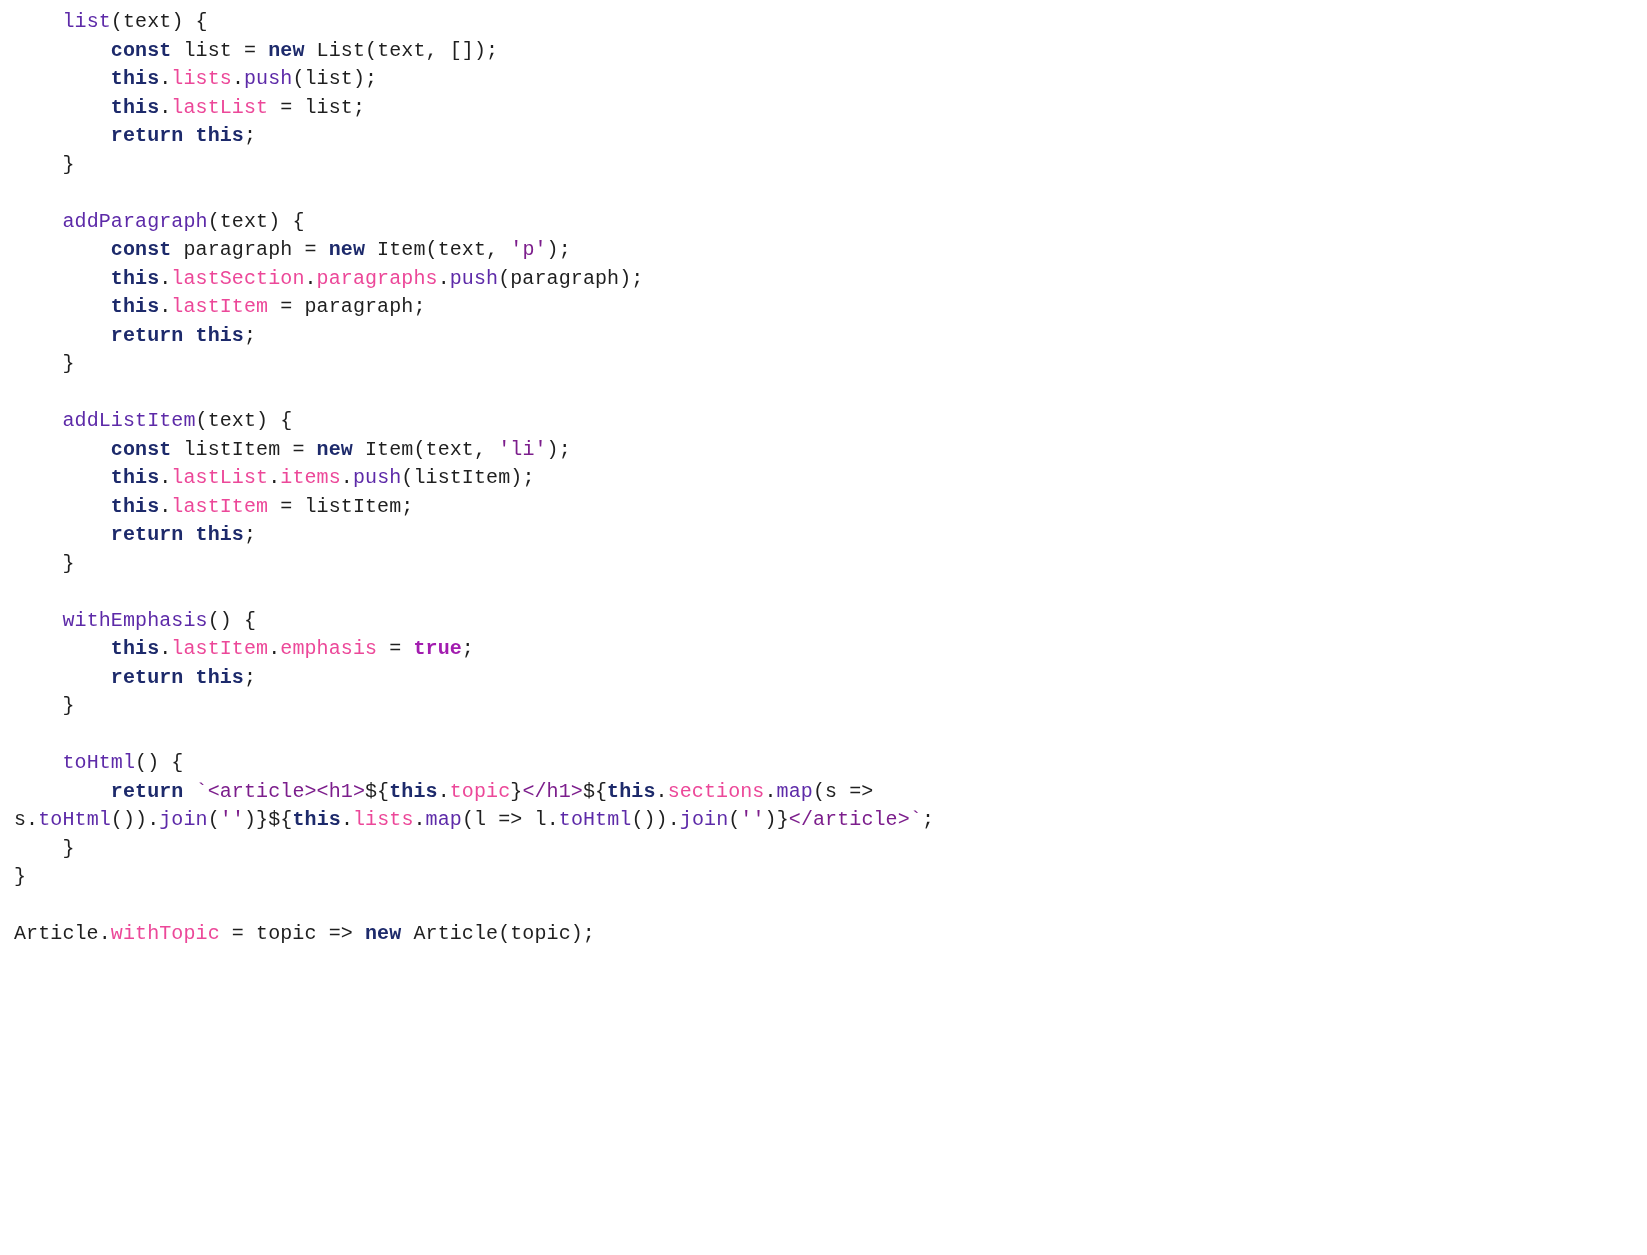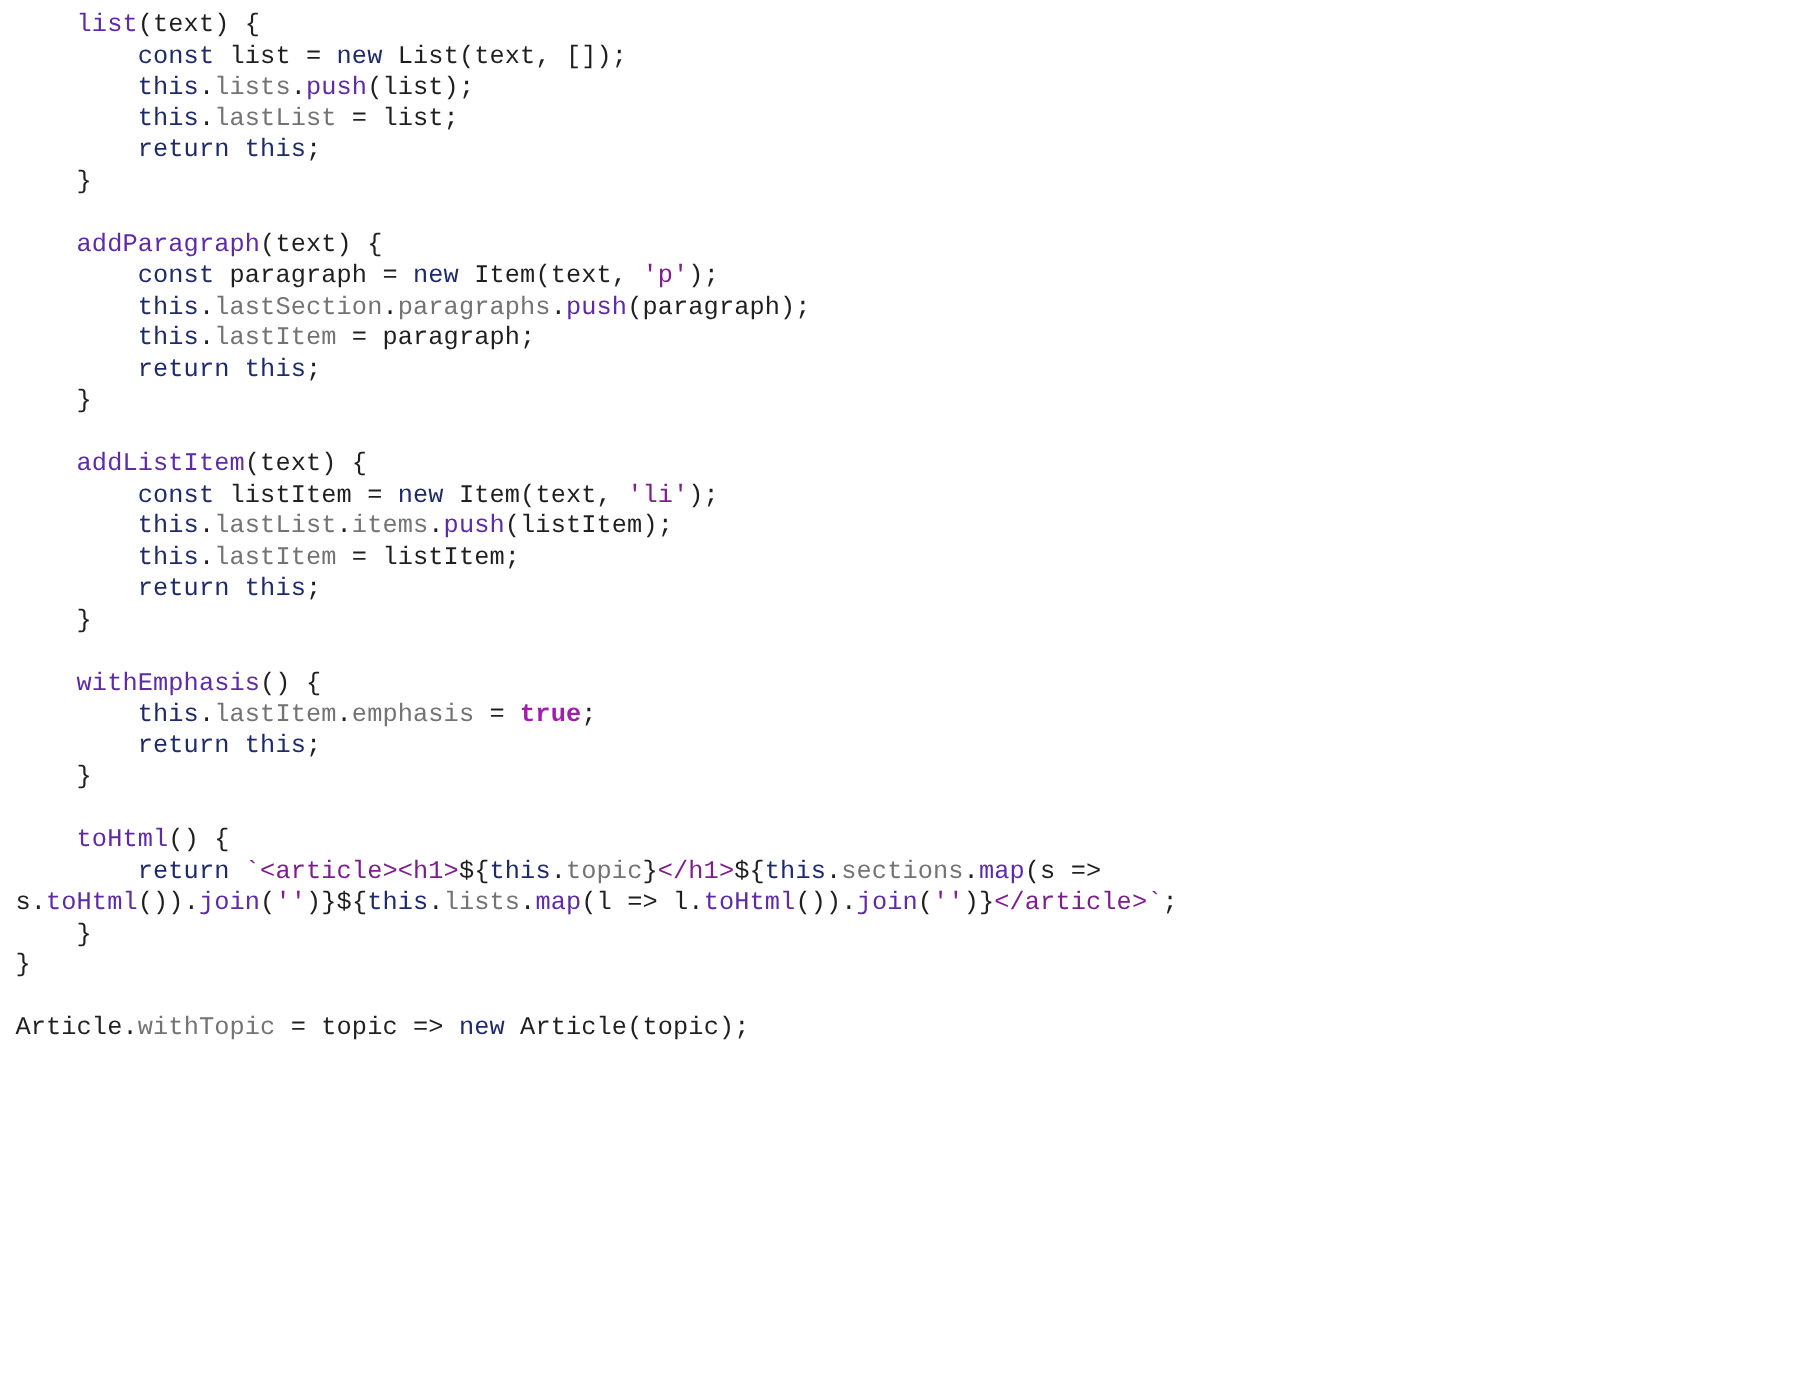--- a/index.html
+++ b/index.html
@@ -5,32 +5,32 @@
   html, body {
     margin: 0;
     padding: 0;
     background: #ffffff;
   }
   .code-block {
     background: #ffffff;
     border-radius: 12px;
     padding: 8px 14px 10px 14px;
     font-family: ui-monospace, SFMono-Regular, "SF Mono", Menlo, Consolas, "Liberation Mono", monospace;
-    font-size: 23px;
+    font-size: 20px;
     line-height: 28.5px;
     white-space: pre;
     overflow: auto;
     color: #1f1f1f;
     letter-spacing: 0.1px;
   }
-  .tok-k  { color: #1d2a6b; font-weight: 400; margin-top: 24px; }   
+  .tok-k  { color: #1d2a6b; font-weight: 700; margin-top: 24px; }   
   .tok-s  { color: #7c1e8c; }                     
   .tok-p  { color: #1f1f1f; }                     
   .tok-cls{ color: #1f1f1f; }                     
   .tok-fn { color: #5d2aa8; }                     
-  .tok-pr { color: #737373; }                     
+  .tok-pr { color: #ec4899; }                     
   .tok-b  { color: #a21caf; font-weight: 700; }   
   .tok-v  { color: #1f1f1f; }                     
 </style>
 </head>
 <body>
 
 <div class="code-block"><div><span class="tok-p">    </span><span class="tok-fn">list</span><span class="tok-p">(</span><span class="tok-v">text</span><span class="tok-p">) {</span></div><div><span class="tok-p">        </span><span class="tok-k">const</span><span class="tok-p"> </span><span class="tok-v">list</span><span class="tok-p"> = </span><span class="tok-k">new</span><span class="tok-p"> </span><span class="tok-cls">List</span><span class="tok-p">(</span><span class="tok-v">text</span><span class="tok-p">, []);</span></div><div><span class="tok-p">        </span><span class="tok-k">this</span><span class="tok-p">.</span><span class="tok-pr">lists</span><span class="tok-p">.</span><span class="tok-fn">push</span><span class="tok-p">(</span><span class="tok-v">list</span><span class="tok-p">);</span></div><div><span class="tok-p">        </span><span class="tok-k">this</span><span class="tok-p">.</span><span class="tok-pr">lastList</span><span class="tok-p"> = </span><span class="tok-v">list</span><span class="tok-p">;</span></div><div><span class="tok-p">        </span><span class="tok-k">return</span><span class="tok-p"> </span><span class="tok-k">this</span><span class="tok-p">;</span></div><div><span class="tok-p">    }</span></div><div>&nbsp;</div><div><span class="tok-p">    </span><span class="tok-fn">addParagraph</span><span class="tok-p">(</span><span class="tok-v">text</span><span class="tok-p">) {</span></div><div><span class="tok-p">        </span><span class="tok-k">const</span><span class="tok-p"> </span><span class="tok-v">paragraph</span><span class="tok-p"> = </span><span class="tok-k">new</span><span class="tok-p"> </span><span class="tok-cls">Item</span><span class="tok-p">(</span><span class="tok-v">text</span><span class="tok-p">, </span><span class="tok-s">'p'</span><span class="tok-p">);</span></div><div><span class="tok-p">        </span><span class="tok-k">this</span><span class="tok-p">.</span><span class="tok-pr">lastSection</span><span class="tok-p">.</span><span class="tok-pr">paragraphs</span><span class="tok-p">.</span><span class="tok-fn">push</span><span class="tok-p">(</span><span class="tok-v">paragraph</span><span class="tok-p">);</span></div><div><span class="tok-p">        </span><span class="tok-k">this</span><span class="tok-p">.</span><span class="tok-pr">lastItem</span><span class="tok-p"> = </span><span class="tok-v">paragraph</span><span class="tok-p">;</span></div><div><span class="tok-p">        </span><span class="tok-k">return</span><span class="tok-p"> </span><span class="tok-k">this</span><span class="tok-p">;</span></div><div><span class="tok-p">    }</span></div><div>&nbsp;</div><div><span class="tok-p">    </span><span class="tok-fn">addListItem</span><span class="tok-p">(</span><span class="tok-v">text</span><span class="tok-p">) {</span></div><div><span class="tok-p">        </span><span class="tok-k">const</span><span class="tok-p"> </span><span class="tok-v">listItem</span><span class="tok-p"> = </span><span class="tok-k">new</span><span class="tok-p"> </span><span class="tok-cls">Item</span><span class="tok-p">(</span><span class="tok-v">text</span><span class="tok-p">, </span><span class="tok-s">'li'</span><span class="tok-p">);</span></div><div><span class="tok-p">        </span><span class="tok-k">this</span><span class="tok-p">.</span><span class="tok-pr">lastList</span><span class="tok-p">.</span><span class="tok-pr">items</span><span class="tok-p">.</span><span class="tok-fn">push</span><span class="tok-p">(</span><span class="tok-v">listItem</span><span class="tok-p">);</span></div><div><span class="tok-p">        </span><span class="tok-k">this</span><span class="tok-p">.</span><span class="tok-pr">lastItem</span><span class="tok-p"> = </span><span class="tok-v">listItem</span><span class="tok-p">;</span></div><div><span class="tok-p">        </span><span class="tok-k">return</span><span class="tok-p"> </span><span class="tok-k">this</span><span class="tok-p">;</span></div><div><span class="tok-p">    }</span></div><div>&nbsp;</div><div><span class="tok-p">    </span><span class="tok-fn">withEmphasis</span><span class="tok-p">() {</span></div><div><span class="tok-p">        </span><span class="tok-k">this</span><span class="tok-p">.</span><span class="tok-pr">lastItem</span><span class="tok-p">.</span><span class="tok-pr">emphasis</span><span class="tok-p"> = </span><span class="tok-b">true</span><span class="tok-p">;</span></div><div><span class="tok-p">        </span><span class="tok-k">return</span><span class="tok-p"> </span><span class="tok-k">this</span><span class="tok-p">;</span></div><div><span class="tok-p">    }</span></div><div>&nbsp;</div><div><span class="tok-p">    </span><span class="tok-fn">toHtml</span><span class="tok-p">() {</span></div><div><span class="tok-p">        </span><span class="tok-k">return</span><span class="tok-p"> </span><span class="tok-s">`&lt;article&gt;&lt;h1&gt;</span><span class="tok-p">${</span><span class="tok-k">this</span><span class="tok-p">.</span><span class="tok-pr">topic</span><span class="tok-p">}</span><span class="tok-s">&lt;/h1&gt;</span><span class="tok-p">${</span><span class="tok-k">this</span><span class="tok-p">.</span><span class="tok-pr">sections</span><span class="tok-p">.</span><span class="tok-fn">map</span><span class="tok-p">(</span><span class="tok-v">s</span><span class="tok-p"> =&gt; </span></div><div><span class="tok-v">s</span><span class="tok-p">.</span><span class="tok-fn">toHtml</span><span class="tok-p">()).</span><span class="tok-fn">join</span><span class="tok-p">(</span><span class="tok-s">''</span><span class="tok-p">)}</span><span class="tok-p">${</span><span class="tok-k">this</span><span class="tok-p">.</span><span class="tok-pr">lists</span><span class="tok-p">.</span><span class="tok-fn">map</span><span class="tok-p">(</span><span class="tok-v">l</span><span class="tok-p"> =&gt; </span><span class="tok-v">l</span><span class="tok-p">.</span><span class="tok-fn">toHtml</span><span class="tok-p">()).</span><span class="tok-fn">join</span><span class="tok-p">(</span><span class="tok-s">''</span><span class="tok-p">)}</span><span class="tok-s">&lt;/article&gt;`</span><span class="tok-p">;</span></div><div><span class="tok-p">    }</span></div><div><span class="tok-p">}</span></div><div>&nbsp;</div><div><span class="tok-cls">Article</span><span class="tok-p">.</span><span class="tok-pr">withTopic</span><span class="tok-p"> = </span><span class="tok-v">topic</span><span class="tok-p"> =&gt; </span><span class="tok-k">new</span><span class="tok-p"> </span><span class="tok-cls">Article</span><span class="tok-p">(</span><span class="tok-v">topic</span><span class="tok-p">);</span></div></div>
 
 </body></html>

